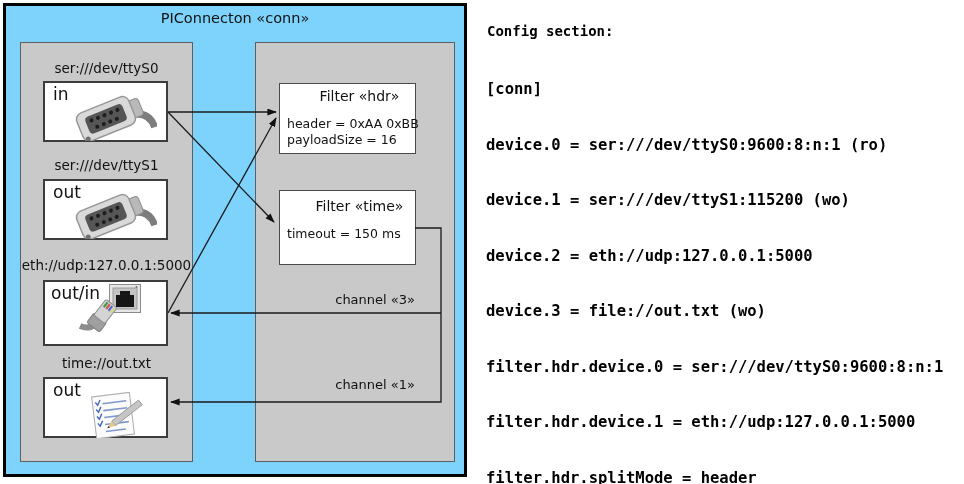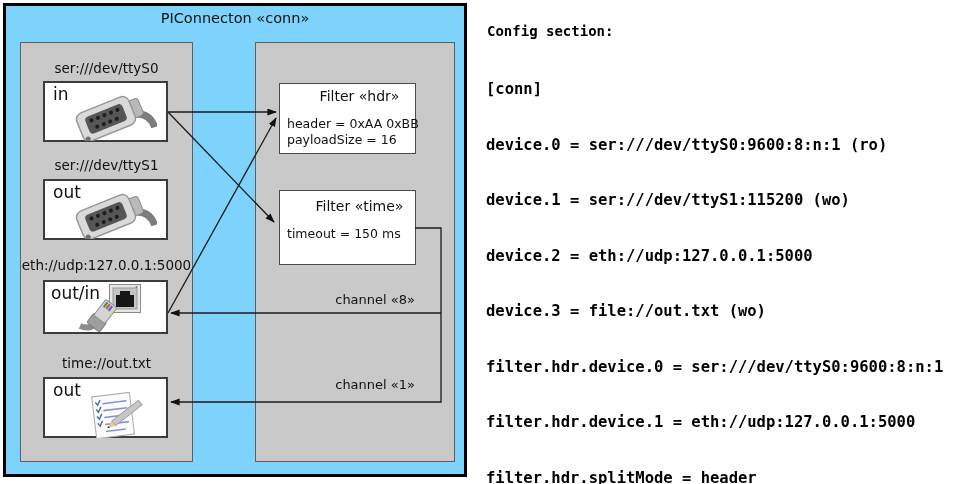--- a/index.html
+++ b/index.html
@@ -104,21 +104,21 @@
               <circle cx="27" cy="26" r="2"></circle>
               <circle cx="34" cy="26" r="2"></circle>
               <circle cx="41" cy="26" r="2"></circle>
           </g>
           <circle cx="7" cy="34" r="2.5" fill="#6f6f6f"></circle>
         </g>
       </svg>
     </div>
 
     <div class="device-label" style="top:251px">eth://udp:127.0.0.1:5000</div>
-    <div class="device-box" style="top:274px;height:54px">
+    <div class="device-box" style="top:274px;height:66px">
       <div class="port-label left">out/in</div>
       <svg class="icon" style="left:64px;top:2px" width="32" height="29" viewBox="0 0 32 29">
         <rect x="0.5" y="0.5" width="31" height="28" fill="#e6e6e6" stroke="#8a8a8a"></rect>
         <rect x="4" y="4" width="24" height="21" fill="#c4c4c4" stroke="#9a9a9a"></rect>
         <path d="M7,23 V11 h4 v-4 h10 v4 h4 v12 z" fill="#161616"></path>
         <circle cx="27.5" cy="3" r="1" fill="#777"></circle>
           <circle cx="4.5" cy="26" r="1" fill="#777"></circle>
       </svg>
       <svg class="icon" style="left:34px;top:17px" width="46" height="40" viewBox="0 0 46 40">
         <g transform="rotate(38 23 20)">
@@ -169,21 +169,21 @@
       </div>
     </div>
 
     <div class="filter-box" style="top:184px;height:75px">
       <div class="filter-title" style="top:7px">Filter «time»</div>
       <div class="filter-body" style="top:35px">
         <div>timeout = 150 ms</div>
       </div>
     </div>
 
-    <div class="channel-label" style="top:286px">channel «8»</div>
+    <div class="channel-label" style="top:286px">channel «3»</div>
     <div class="channel-label" style="top:371px">channel «1»</div>
   </div>
 
   <svg id="overlay" viewBox="0 0 964 484">
     <defs>
       <marker id="arr" markerWidth="10" markerHeight="8" refX="8.6" refY="3.5" orient="auto" markerUnits="userSpaceOnUse">
         <path d="M0,0 L9.5,3.5 L0,7 z" fill="#111"></path>
       </marker>
     </defs>
     <g stroke="#1a1a1a" stroke-width="1.3" fill="none">

